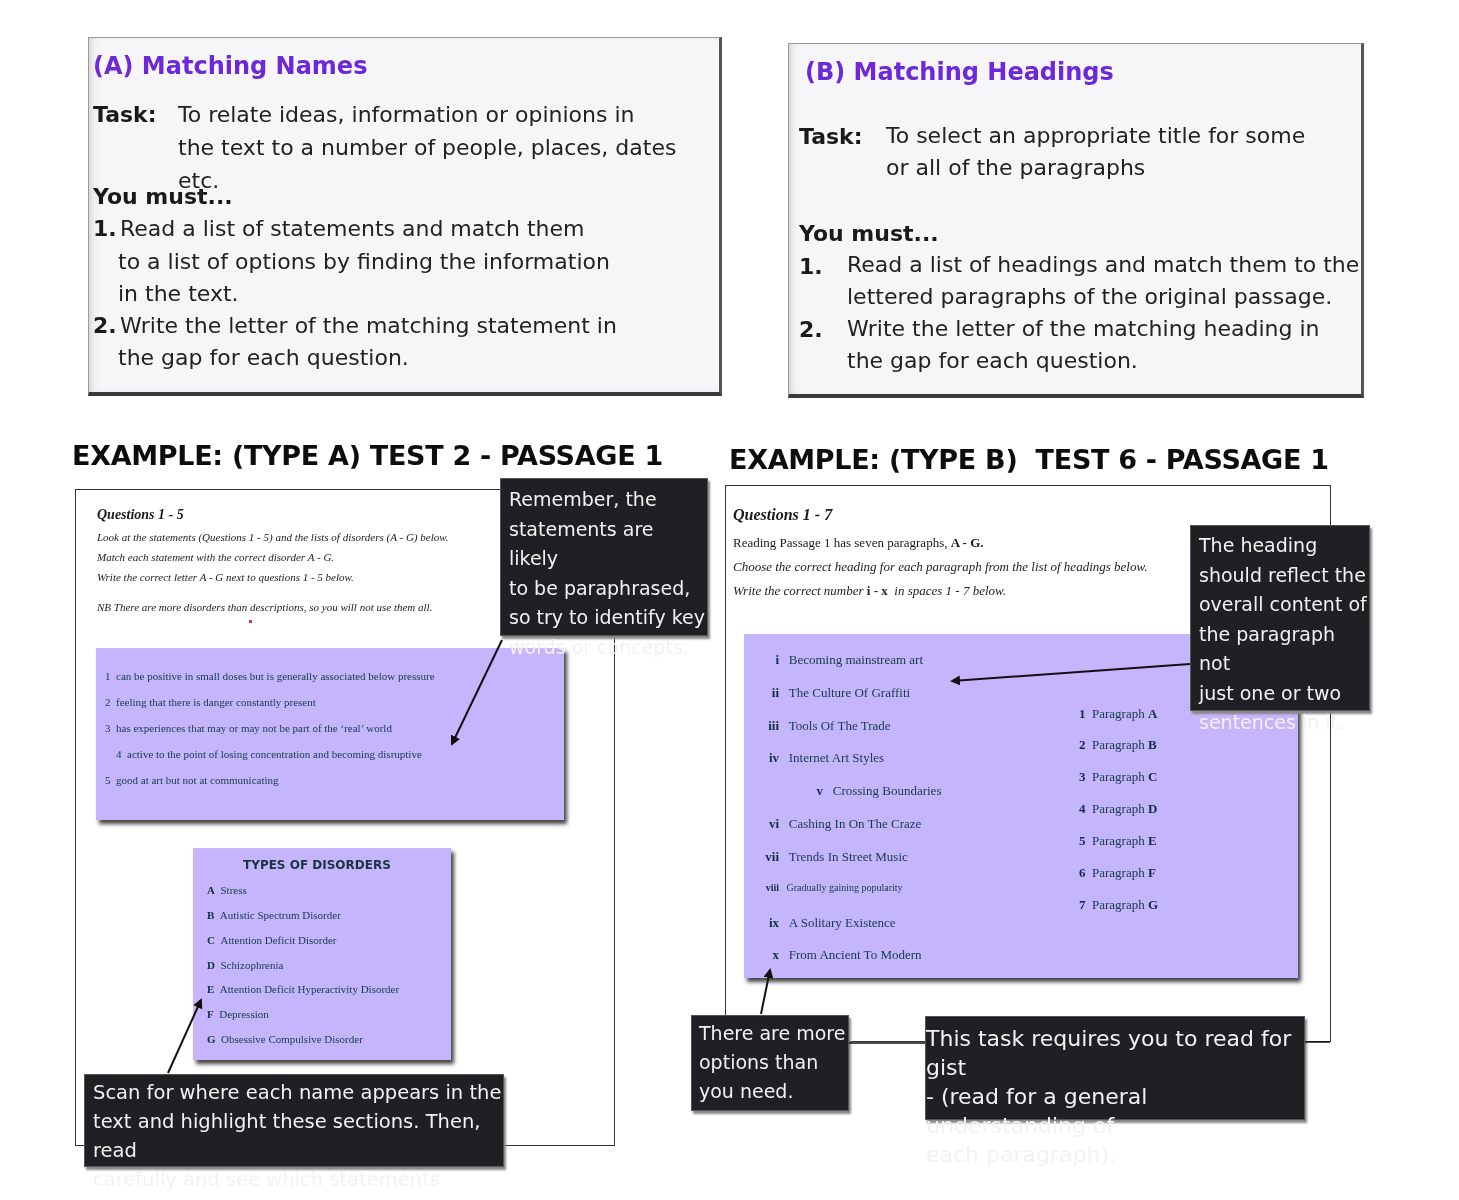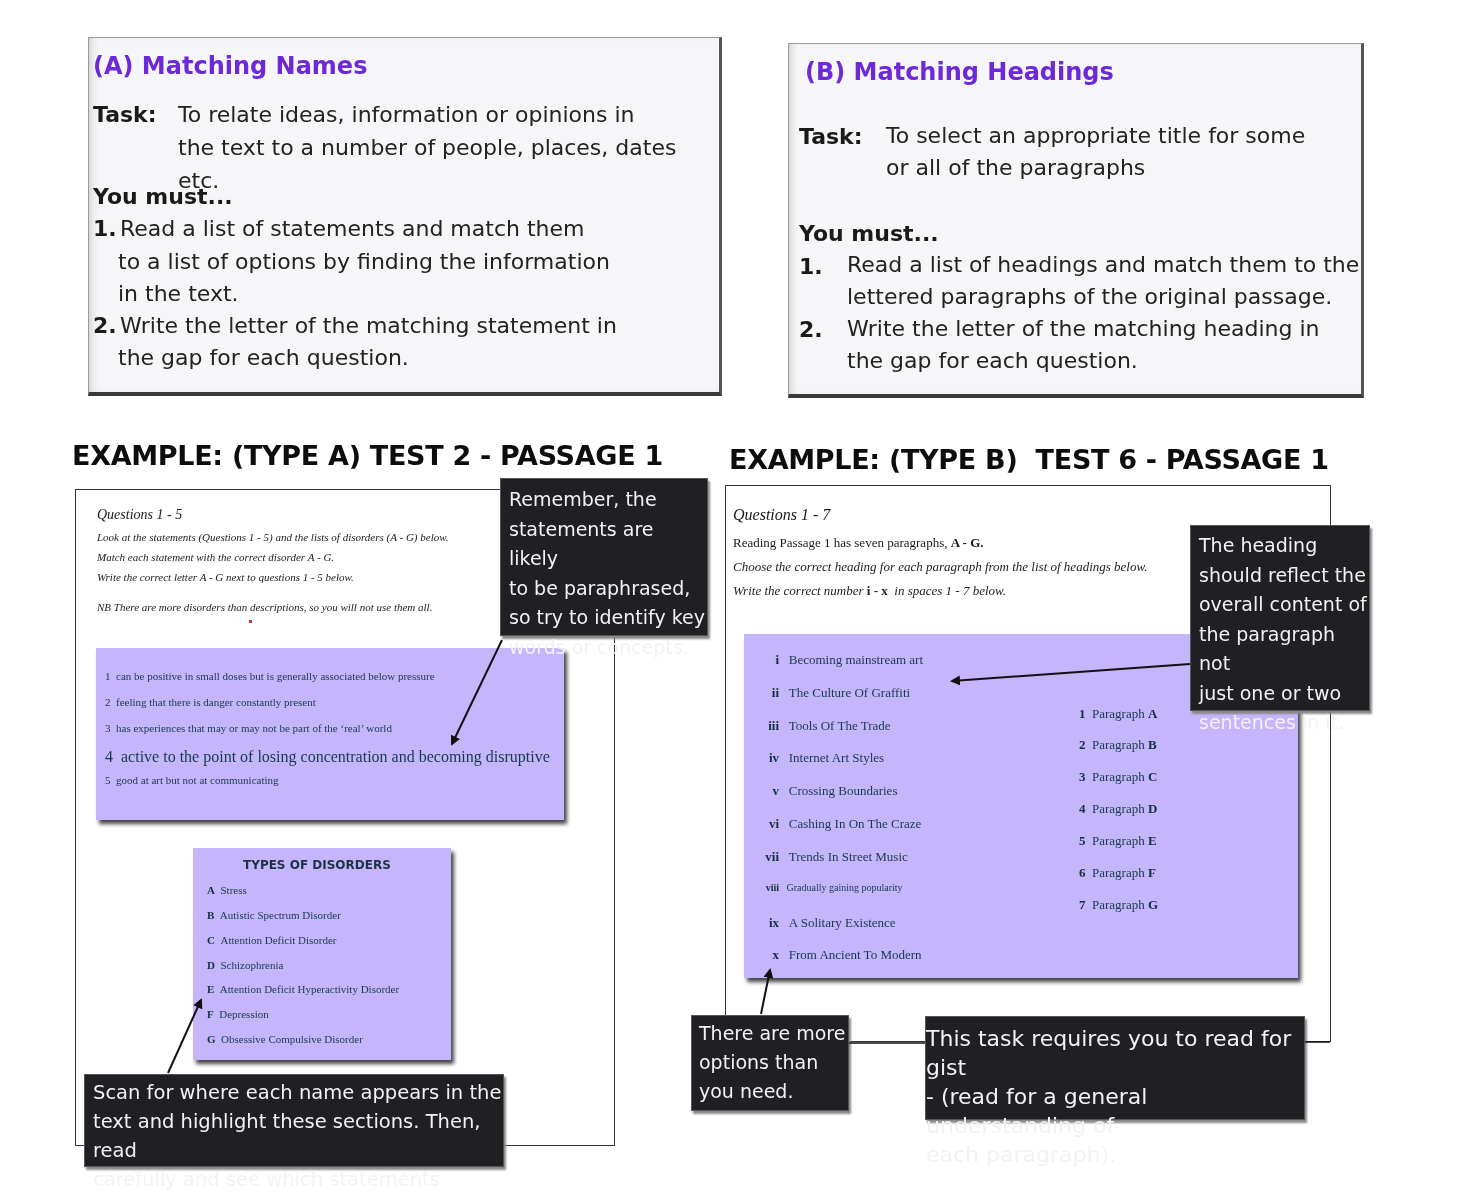--- a/index.html
+++ b/index.html
@@ -20,21 +20,21 @@
   .card .lbl { position:absolute; font-weight:bold; font-size:22px; }
   .card .txt { position:absolute; font-size:22px; line-height:32.5px; color:#222; }
   .card .num { position:absolute; font-weight:bold; font-size:22px; }
 
   .ex-heading { position:absolute; font-weight:bold; font-size:27px; letter-spacing:-0.3px; color:#0d0d0d; }
 
   .doc-frame { position:absolute; background:#fff; border:1.5px solid #333; }
 
   .serif { font-family:"Liberation Serif", "DejaVu Serif", serif; }
 
-  .qtitle { position:absolute; font-family:"Liberation Serif", serif; font-style:italic; font-weight:normal; }
+  .qtitle { position:absolute; font-family:"Liberation Serif", serif; font-style:italic; font-weight:bold; }
   .qline { position:absolute; font-family:"Liberation Serif", serif; font-style:italic; color:#222; white-space:nowrap; }
 
   .cyan-box { position:absolute; background:#c4b5fd; box-shadow:3px 4px 4px #444; }
   .row { position:absolute; font-family:"Liberation Serif", serif; color:#173a4a; white-space:nowrap; }
   .row b { color:#10303c; }
 
   .callout {
     position:absolute; background:#202024; color:#f2f2f2;
     font-family:"DejaVu Sans", sans-serif; border:1px solid #555;
     box-shadow: 2px 3px 2px #888;
@@ -83,21 +83,21 @@
 <div class="qline" style="left:97px; top:531px; font-size:11px;">Look at the statements (Questions 1 - 5) and the lists of disorders (A - G) below.</div>
 <div class="qline" style="left:97px; top:551px; font-size:11px;">Match each statement with the correct disorder A - G.</div>
 <div class="qline" style="left:97px; top:571px; font-size:11px;">Write the correct letter A - G next to questions 1 - 5 below.</div>
 <div class="qline" style="left:97px; top:601px; font-size:11px;">NB There are more disorders than descriptions, so you will not use them all.</div>
 <div class="abs" style="left:249px; top:620px; width:3px; height:3px; background:#d33;"></div>
 
 <div class="cyan-box" style="left:96px; top:648px; width:468px; height:172px;">
   <div class="row" style="left:9px; top:22px; font-size:11px;"><span>1</span>&nbsp;&nbsp;<span>can be positive in small doses but is generally associated below pressure</span></div>
   <div class="row" style="left:9px; top:48px; font-size:11px;"><span>2</span>&nbsp;&nbsp;<span>feeling that there is danger constantly present</span></div>
   <div class="row" style="left:9px; top:74px; font-size:11px;"><span>3</span>&nbsp;&nbsp;<span>has experiences that may or may not be part of the ‘real’ world</span></div>
-  <div class="row" style="left:9px; top:100px; font-size:16px;"><span>4</span>&nbsp;&nbsp;<span>active to the point of losing concentration and becoming disruptive</span></div>
+  <div class="row" style="left:20px; top:100px; font-size:11px;"><span>4</span>&nbsp;&nbsp;<span>active to the point of losing concentration and becoming disruptive</span></div>
   <div class="row" style="left:9px; top:126px; font-size:11px;"><span>5</span>&nbsp;&nbsp;<span>good at art but not at communicating</span></div>
 </div>
 
 <div class="cyan-box" style="left:193px; top:848px; width:258px; height:212px;">
   <div class="abs" style="left:50px; top:10px; font-weight:bold; font-size:12px; color:#1b3340;">TYPES OF DISORDERS</div>
   <div class="row" style="left:14px; top:36px; font-size:11px;"><b>A</b>&nbsp;&nbsp;<span>Stress</span></div>
   <div class="row" style="left:14px; top:61px; font-size:11px;"><b>B</b>&nbsp;&nbsp;<span>Autistic Spectrum Disorder</span></div>
   <div class="row" style="left:14px; top:86px; font-size:11px;"><b>C</b>&nbsp;&nbsp;<span>Attention Deficit Disorder</span></div>
   <div class="row" style="left:14px; top:111px; font-size:11px;"><b>D</b>&nbsp;&nbsp;<span>Schizophrenia</span></div>
   <div class="row" style="left:14px; top:135px; font-size:11px;"><b>E</b>&nbsp;&nbsp;<span>Attention Deficit Hyperactivity Disorder</span></div>
@@ -127,21 +127,21 @@
 <div class="abs serif" style="left:733px; top:535px; font-size:13px; white-space:nowrap;"><span>Reading Passage 1 has seven paragraphs, </span><b>A - G.</b></div>
 <div class="qline" style="left:733px; top:559px; font-size:13px;">Choose the correct heading for each paragraph from the list of headings below.</div>
 <div class="qline" style="left:733px; top:583px; font-size:13px;"><span>Write the correct number </span><b style="font-style:normal;">i - x</b><span style="white-space:pre;">  in spaces 1 - 7 below.</span></div>
 
 <div class="cyan-box" style="left:744px; top:634px; width:554px; height:344px;">
 
   <div class="row" style="left:0; top:18px; font-size:13px;"><b style="display:inline-block; width:35px; text-align:right;">i</b>&nbsp;&nbsp;&nbsp;<span>Becoming mainstream art</span></div>
   <div class="row" style="left:0; top:51px; font-size:13px;"><b style="display:inline-block; width:35px; text-align:right;">ii</b>&nbsp;&nbsp;&nbsp;<span>The Culture Of Graffiti</span></div>
   <div class="row" style="left:0; top:84px; font-size:13px;"><b style="display:inline-block; width:35px; text-align:right;">iii</b>&nbsp;&nbsp;&nbsp;<span>Tools Of The Trade</span></div>
   <div class="row" style="left:0; top:116px; font-size:13px;"><b style="display:inline-block; width:35px; text-align:right;">iv</b>&nbsp;&nbsp;&nbsp;<span>Internet Art Styles</span></div>
-  <div class="row" style="left:0; top:149px; font-size:13px;"><b style="display:inline-block; width:35px; text-align:right;">v</b>&nbsp;&nbsp;&nbsp;<span>Crossing Boundaries</span></div>
+  <div class="row" style="left:0; top:149px; font-size:13px;padding-left:44px;"><b style="display:inline-block; width:35px; text-align:right;">v</b>&nbsp;&nbsp;&nbsp;<span>Crossing Boundaries</span></div>
   <div class="row" style="left:0; top:182px; font-size:13px;"><b style="display:inline-block; width:35px; text-align:right;">vi</b>&nbsp;&nbsp;&nbsp;<span>Cashing In On The Craze</span></div>
   <div class="row" style="left:0; top:215px; font-size:13px;"><b style="display:inline-block; width:35px; text-align:right;">vii</b>&nbsp;&nbsp;&nbsp;<span>Trends In Street Music</span></div>
   <div class="row" style="left:0; top:248px; font-size:10px;"><b style="display:inline-block; width:35px; text-align:right;">viii</b>&nbsp;&nbsp;&nbsp;<span>Gradually gaining popularity</span></div>
   <div class="row" style="left:0; top:281px; font-size:13px;"><b style="display:inline-block; width:35px; text-align:right;">ix</b>&nbsp;&nbsp;&nbsp;<span>A Solitary Existence</span></div>
   <div class="row" style="left:0; top:313px; font-size:13px;"><b style="display:inline-block; width:35px; text-align:right;">x</b>&nbsp;&nbsp;&nbsp;<span>From Ancient To Modern</span></div>
 
   <div class="row" style="left:335px; top:72px; font-size:13px;"><b>1</b>&nbsp;&nbsp;<span>Paragraph</span> <b>A</b></div>
   <div class="row" style="left:335px; top:103px; font-size:13px;"><b>2</b>&nbsp;&nbsp;<span>Paragraph</span> <b>B</b></div>
   <div class="row" style="left:335px; top:135px; font-size:13px;"><b>3</b>&nbsp;&nbsp;<span>Paragraph</span> <b>C</b></div>
   <div class="row" style="left:335px; top:167px; font-size:13px;"><b>4</b>&nbsp;&nbsp;<span>Paragraph</span> <b>D</b></div>

